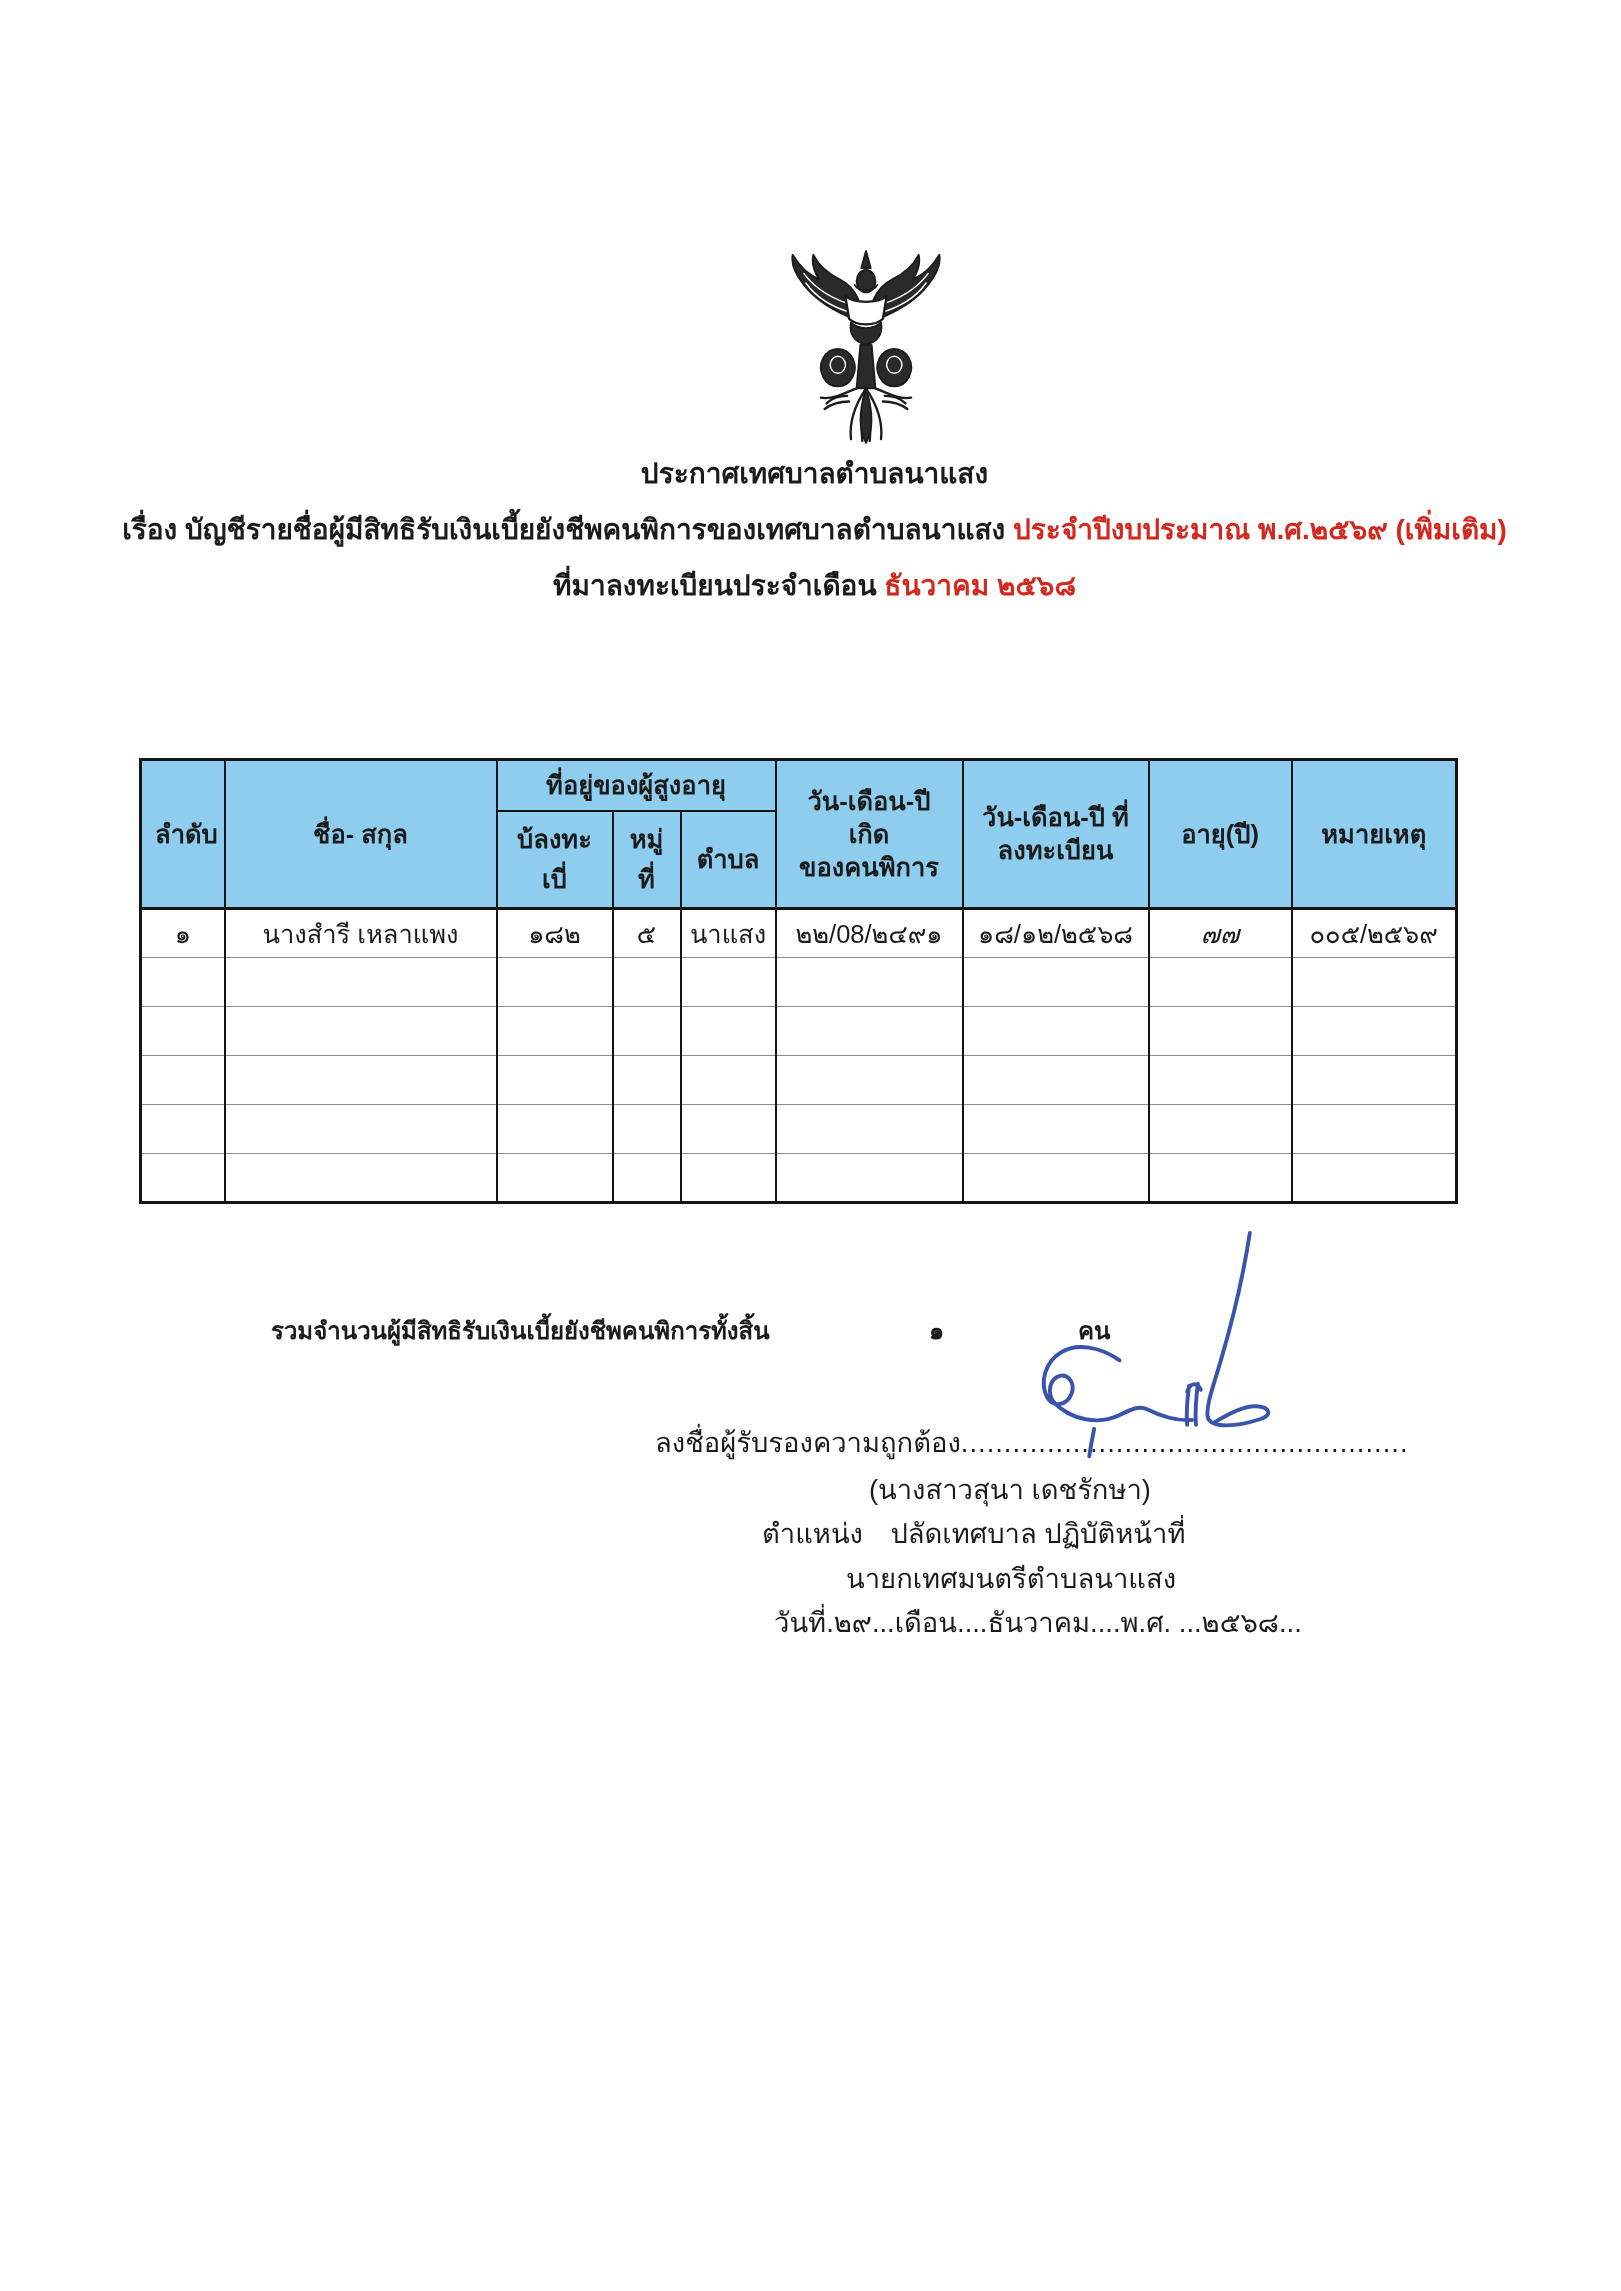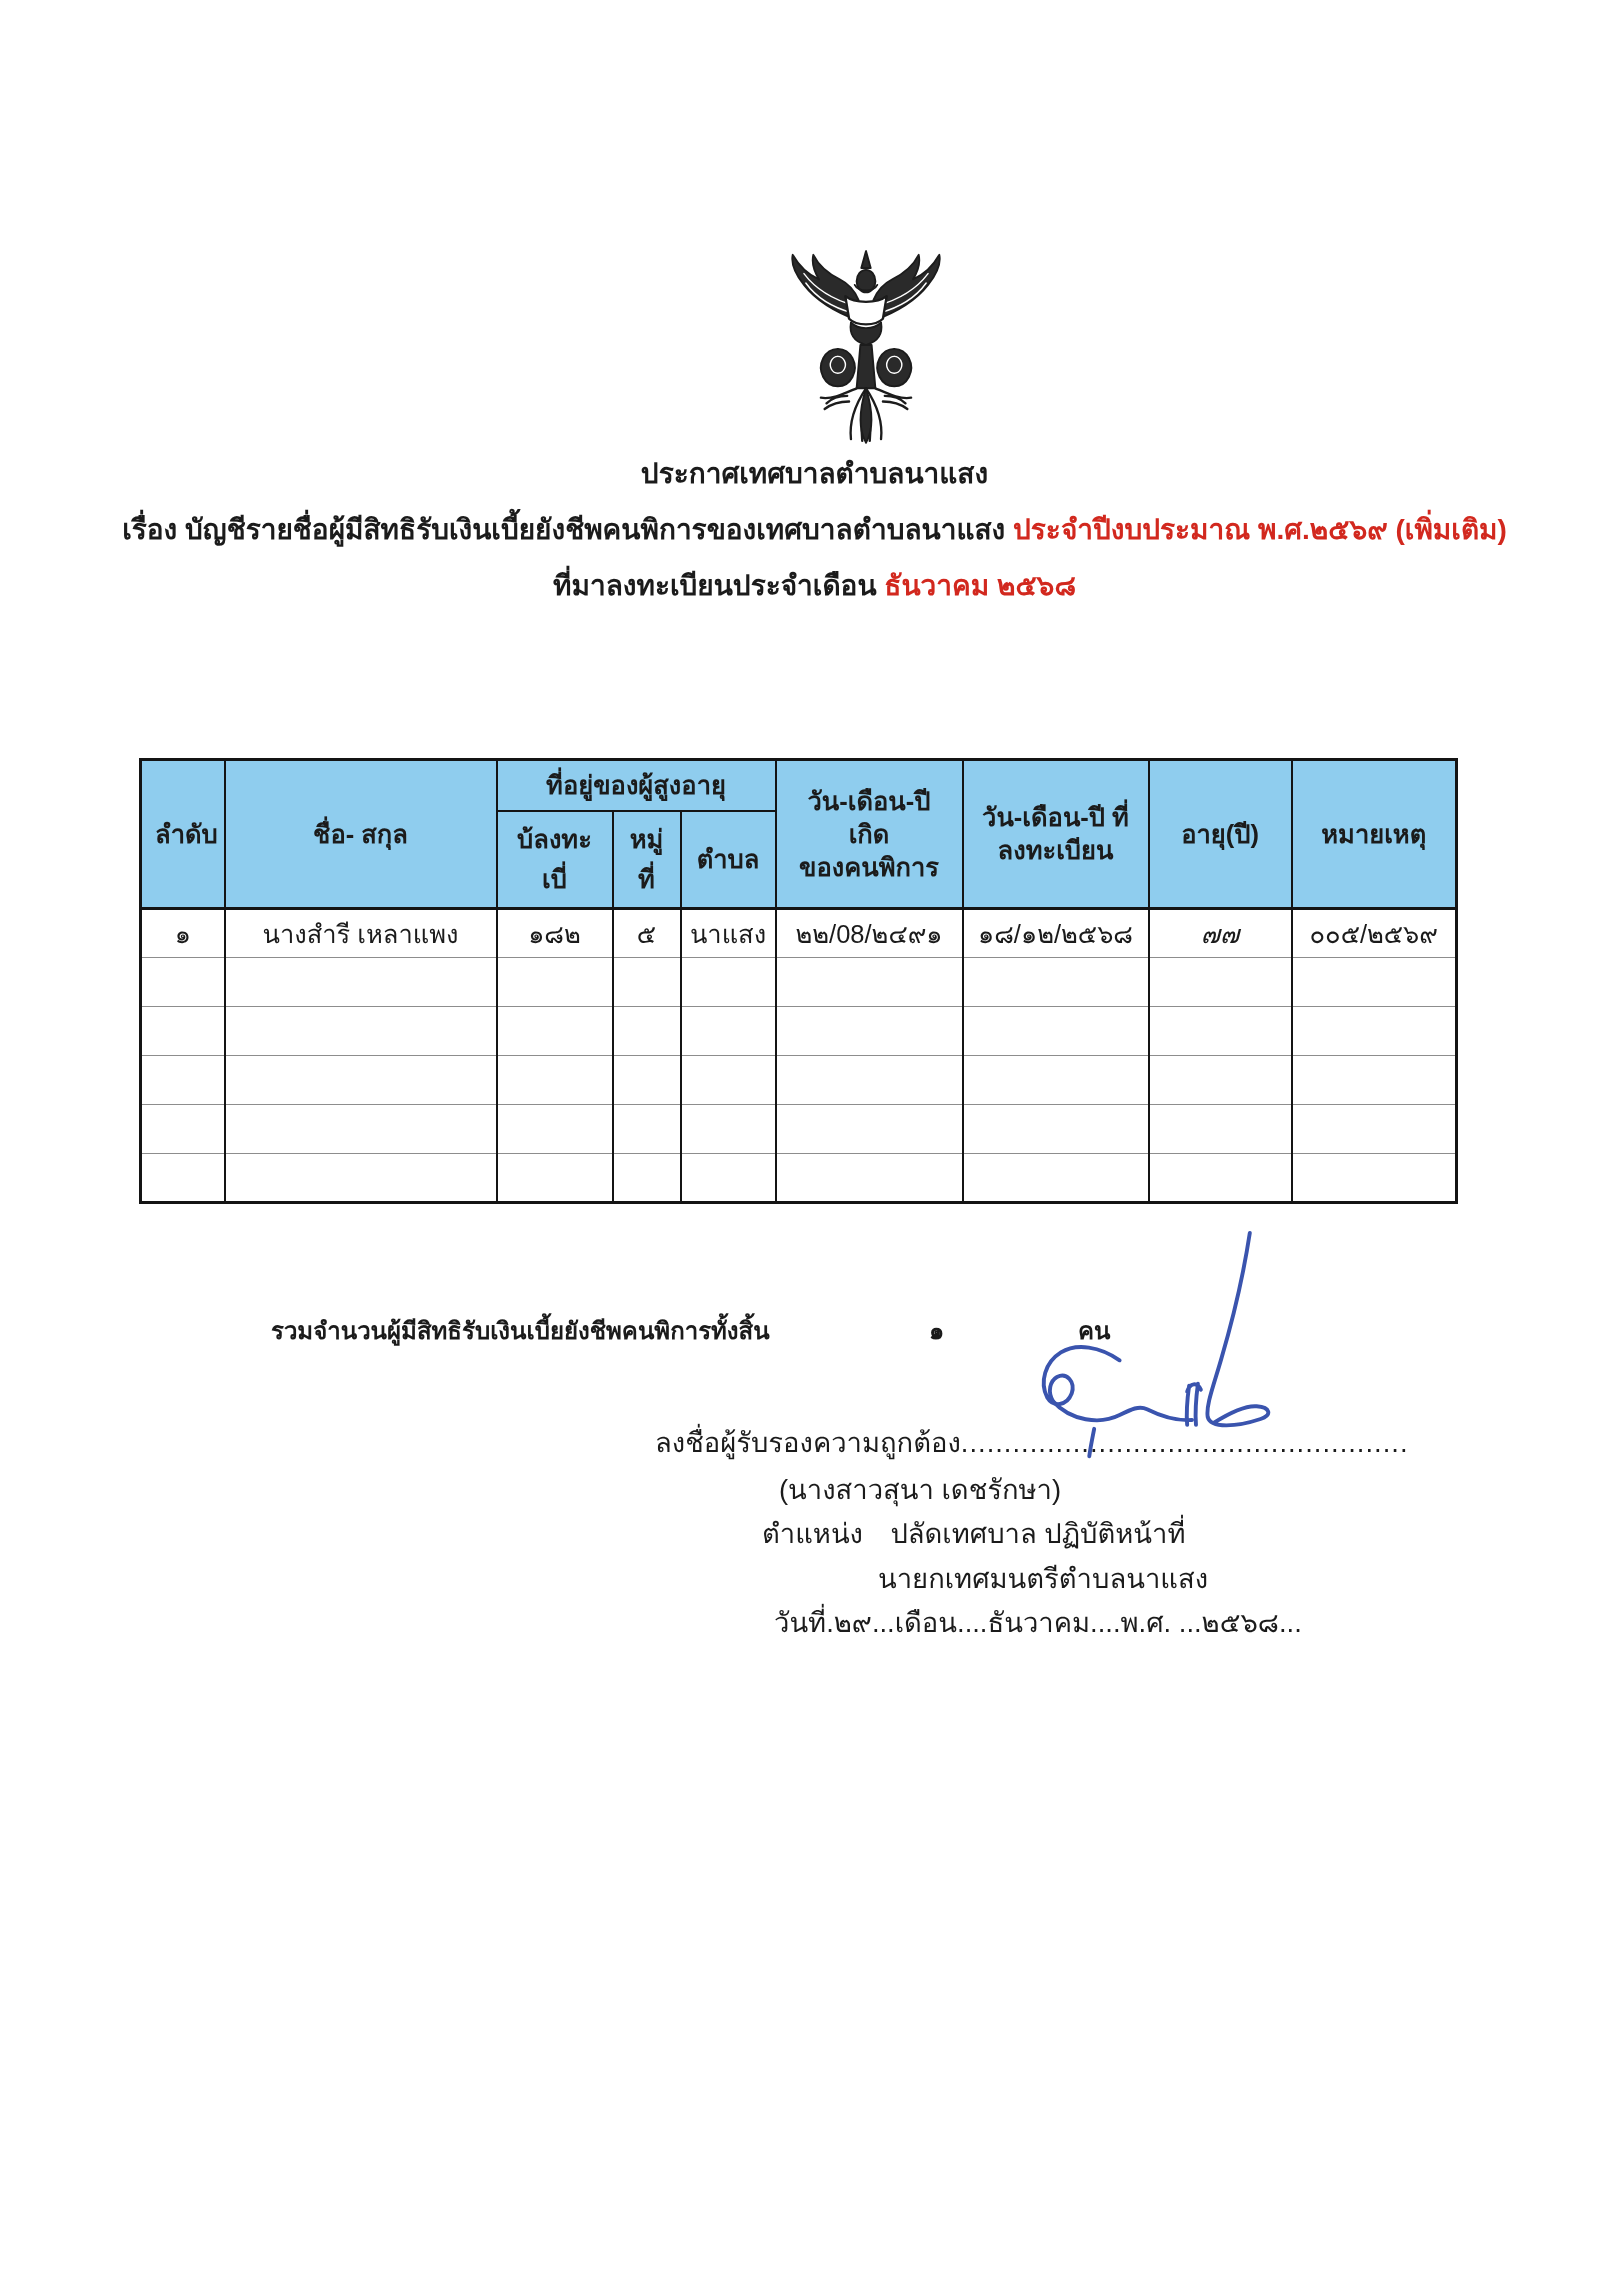--- a/index.html
+++ b/index.html
@@ -50,24 +50,24 @@
   
   .summary { position: absolute; top: 1311px; left: 0; width: 1552px; height: 45px; font-size: 24px; font-weight: 600; }
   .summary .lbl { position: absolute; left: 271px; white-space: nowrap; }
   .summary .cnt { position: absolute; left: 929px; }
   .summary .unit { position: absolute; left: 1078px; }
 
   
   .sig-line { position: absolute; top: 1421px; left: 655px; font-size: 27.4px; white-space: nowrap; }
   .sig-line .dots { letter-spacing: 1px; }
   .sig-ink { position: absolute; left: 1010px; top: 1227px; width: 323px; height: 247px; pointer-events: none; }
-  .signer-name { position: absolute; top: 1468px; left: 779px; width: 372px; text-align: left; font-size: 27.4px; white-space: nowrap; }
+  .signer-name { position: absolute; top: 1468px; left: 779px; width: 372px; text-align: right; font-size: 27.4px; white-space: nowrap; }
   .position-line { position: absolute; top: 1512px; left: 762px; font-size: 27.4px; white-space: nowrap; }
   .position-line .gap { display: inline-block; width: 27.4px; }
-  .position-line2 { position: absolute; top: 1557px; left: 846px; font-size: 27.4px; white-space: nowrap; margin-left: 32px; }
+  .position-line2 { position: absolute; top: 1557px; left: 846px; font-size: 27.4px; white-space: nowrap; }
   .date-line { position: absolute; top: 1601px; left: 774px; font-size: 27.4px; white-space: nowrap; text-align: right; }
 </style>
 </head>
 <body>
 
 <div class="sheet">
 
   <svg class="emblem" viewBox="0 0 200 210" aria-hidden="true">
     <g fill="none" stroke="#1c1c1c" stroke-width="3" stroke-linecap="round" stroke-linejoin="round">
 

